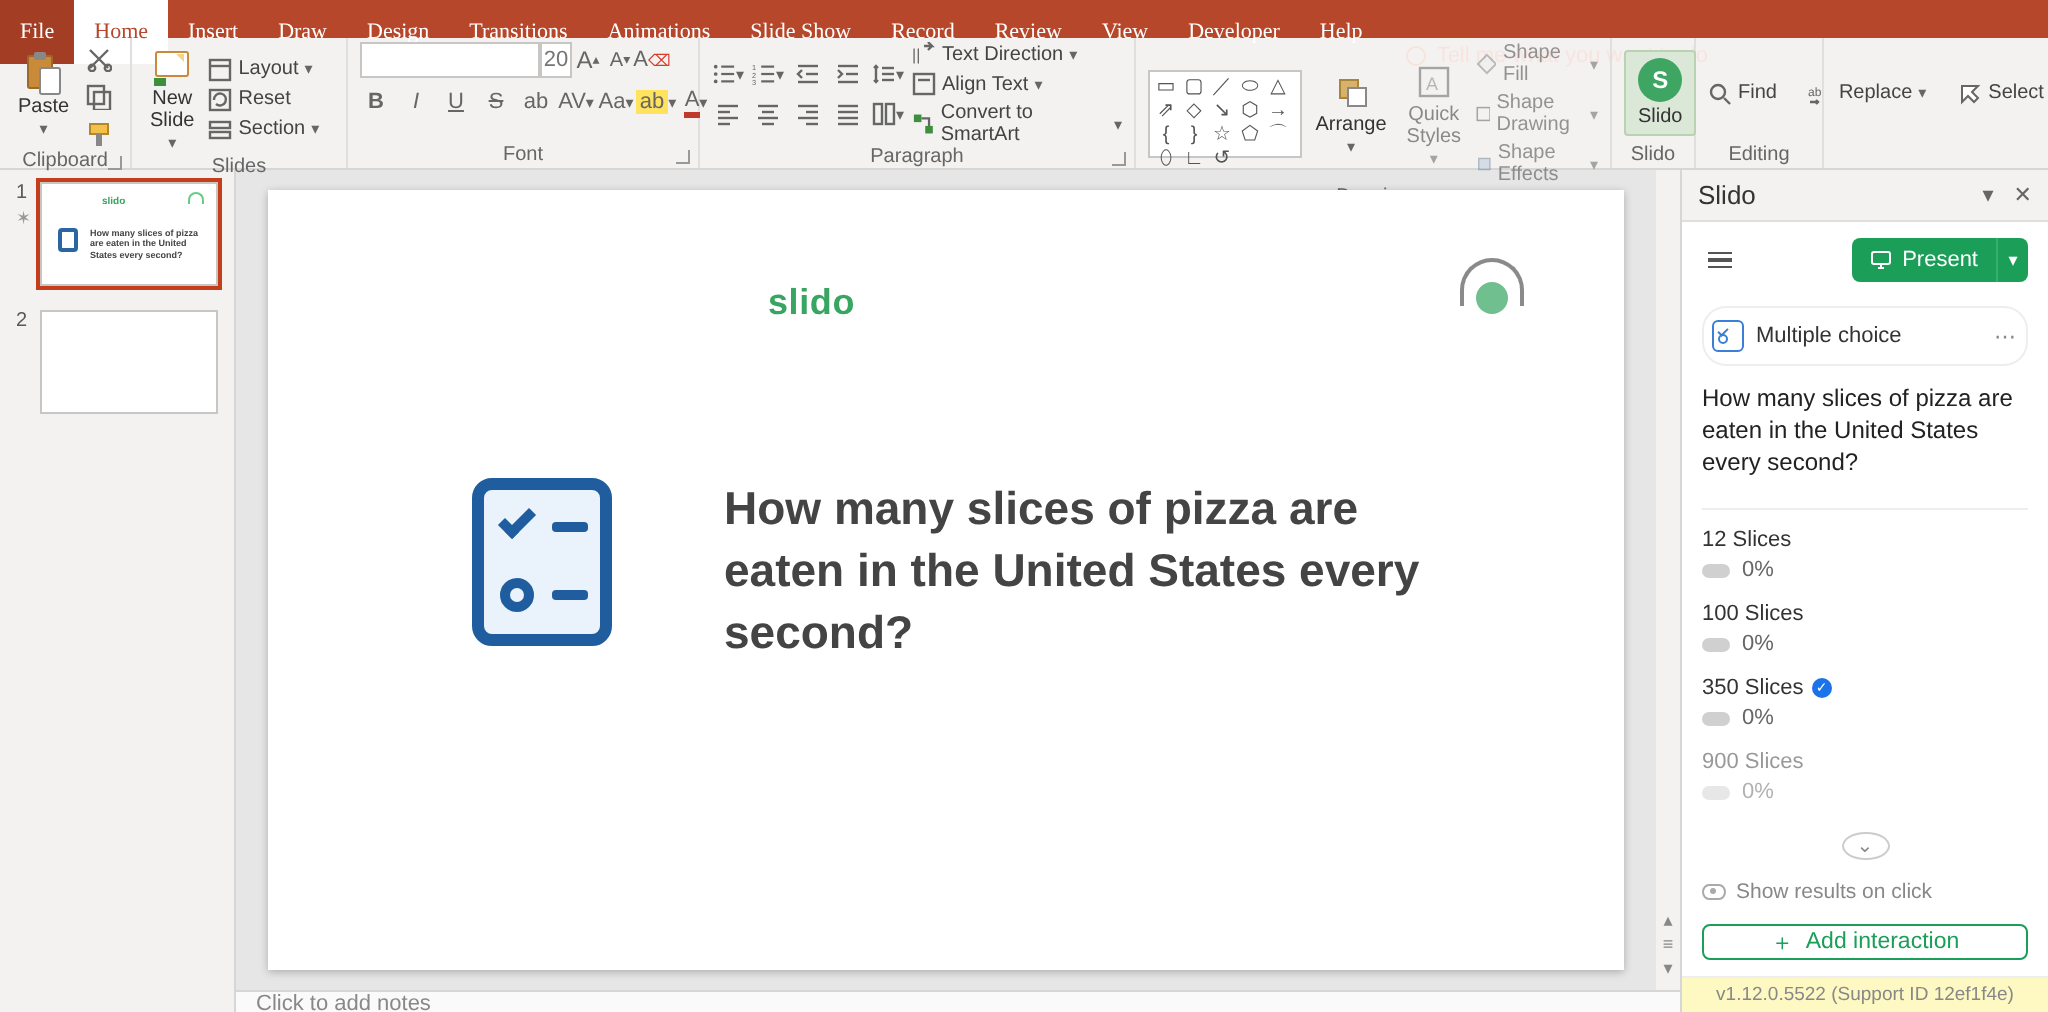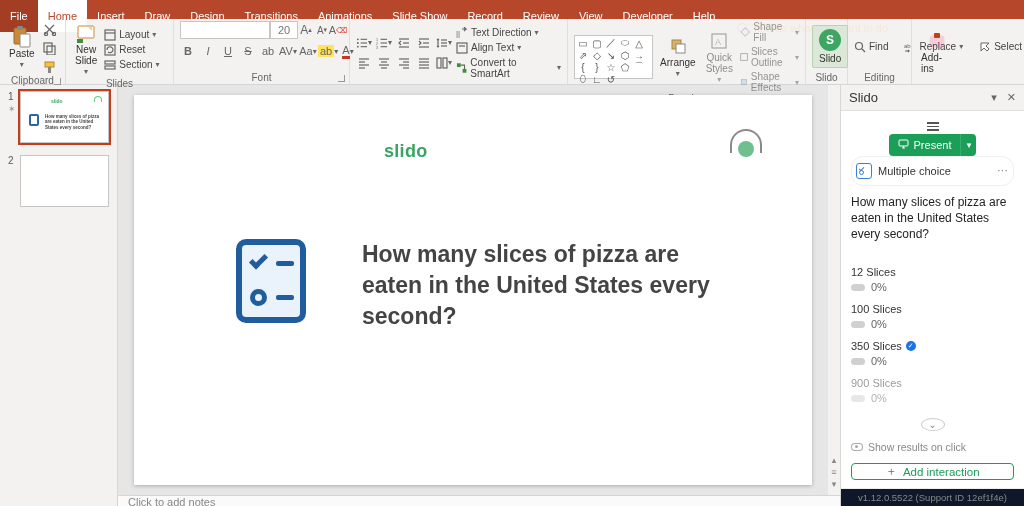--- a/index.html
+++ b/index.html
@@ -1,41 +1,41 @@
 <!DOCTYPE html>
 <html><head>
 <meta charset="utf-8">
 <style>
   * { box-sizing: border-box; margin: 0; padding: 0; font-family: "Segoe UI", Arial, sans-serif; }
   body { width: 1024px; height: 506px; background: #fff; overflow: hidden; font-size: 12px; }
 
   
   .tabbar { background: #b7472a; height: 19px; display: flex; align-items: stretch; color: #fff; font-size: 11px; }
-  .tabbar .tab { padding: 16px 10px; display: flex; align-items: center; cursor: pointer; }
+  .tabbar .tab { padding: 16px 10px; display: flex; align-items: center; cursor: pointer; font-family: Liberation Serif, serif; }
   .tabbar .tab.file { background: #a33e24; }
   .tabbar .tab.active { background: #fff; color: #b7472a; }
   .tabbar .tell { display: flex; align-items: center; gap: 5px; padding-left: 12px; color: #f8e4df; font-size: 11px; margin-top: 28px; }
   .tellbulb { width:10px; height:10px; border:1px solid #f8e4df; border-radius:50%; position:relative; }
 
   
   .ribbon { background: #f3f2f1; height: 66px; display: flex; border-bottom: 1px solid #d6d6d6; }
   .rgroup { border-right: 1px solid #e1dfdd; display: flex; flex-direction: column; justify-content: space-between; padding: 2px 6px 0 6px; }
   .rgroup .gbody { flex: 1; display: flex; align-items: center; gap: 4px; }
   .rgroup .glabel { text-align: center; font-size: 10px; color: #666; padding-bottom: 1px; position:relative; }
   .glabel .dlg { position:absolute; right:-2px; bottom:2px; width:7px; height:7px; border:1px solid #999; border-top:none; border-left:none; }
   .bigbtn { display: flex; flex-direction: column; align-items: center; gap: 1px; font-size: 10px; color:#333; padding:2px 3px; }
   .bigbtn .ico { width:20px; height:20px; display:flex; align-items:center; justify-content:center; }
   .smallrow { display:flex; align-items:center; gap:3px; font-size:10px; color:#444; }
   .smallrow .ic { width:12px; height:12px; }
   .dd { font-size:8px; color:#666; }
 
   .fontcombo { display:flex; align-items:center; }
   .fontcombo input { height:18px; font-size:11px; border:1px solid #c8c6c4; background:#fff; color:#888; }
   .fontname { width:90px; padding:0 3px; }
-  .fontsize { width:28px; text-align:center; }
+  .fontsize { width:16px; text-align:center; }
   .iconbtn { width:16px; height:16px; display:flex; align-items:center; justify-content:center; color:#666; font-size:11px; }
 
   
   .shapegallery { width:110px; height:44px; border:1px solid #c8c6c4; background:#fff; display:flex; flex-wrap:wrap; align-content:flex-start; gap:2px; padding:2px; }
   .shapegallery span { width:12px; height:10px; font-size:10px; color:#555; display:flex; align-items:center; justify-content:center; }
 
   
   .slido-rb { display:flex; flex-direction:column; align-items:center; gap:2px; padding:3px 6px; background:#dbe8d8; border:1px solid #b8d2b2; border-radius:2px; }
   .slido-circ { width:22px; height:22px; background:#3ea562; border-radius:50%; color:#fff; font-weight:bold; display:flex; align-items:center; justify-content:center; font-size:12px; }
 
@@ -72,21 +72,21 @@
 
   .editgutter { width:12px; background:#f3f2f1; display:flex; flex-direction:column; align-items:center; justify-content:flex-end; gap:2px; padding-bottom:6px; font-size:9px; color:#888;}
   .notes { height:20px; background:#fafafa; border-top:1px solid #d6d6d6; color:#888; font-size:11px; display:flex; align-items:center; padding-left:10px;}
 
   
   .panel { width:198px; border-left:1px solid #d6d6d6; display:flex; flex-direction:column; background:#fff; }
   .phead { height:26px; background:#f3f2f1; display:flex; align-items:center; justify-content:space-between; padding:0 8px; border-bottom:1px solid #e1dfdd;}
   .phead .title { font-size:13px; color:#333; }
   .phead .winbtns { display:flex; gap:10px; color:#666; font-size:11px;}
   .pcontent { flex:1; padding:8px 10px; display:flex; flex-direction:column; overflow:hidden; position:relative;}
-  .prow1 { display:flex; align-items:center; justify-content:space-between; flex-direction:column;}
+  .prow1 { display:flex; align-items:center; justify-content:space-between; margin-bottom:12px;}
   .burger { display:flex; flex-direction:column; gap:2px; padding:3px;}
   .burger span{ width:12px; height:1.5px; background:#555;}
   .presentbtn { display:flex; align-items:stretch; }
   .presentbtn .main { background:#1a9e58; color:#fff; font-size:11px; padding:5px 9px; border-radius:4px 0 0 4px; display:flex; align-items:center; gap:5px; height:auto;}
   .presentbtn .drop { background:#1a9e58; color:#fff; width:16px; display:flex; align-items:center; justify-content:center; border-left:1px solid #35ae6f; border-radius:0 4px 4px 0; font-size:9px;}
   .polltype { display:flex; align-items:center; gap:6px; padding:6px 4px; border:1px solid #eee; border-radius:12px; margin-bottom:8px; font-size:11px; color:#333;justify-content:flex-end;}
   .polltype .ico { width:16px; height:16px; border:1.5px solid #3a7fd5; border-radius:3px; position:relative;}
   .polltype .ico::before{content:""; position:absolute; top:3px; left:2px; width:4px; height:2px; border-left:1.5px solid #3a7fd5; border-bottom:1.5px solid #3a7fd5; transform:rotate(-45deg);}
   .polltype .ico::after{content:""; position:absolute; bottom:3px; left:2px; width:3px; height:3px; border:1.5px solid #3a7fd5; border-radius:50%;}
   .polltype .dots{ margin-left:auto; color:#888; letter-spacing:1px;}
@@ -96,21 +96,21 @@
   .opt .name { color:#333; display:flex; align-items:center; gap:4px;}
   .opt .chkmark { width:10px; height:10px; background:#1a73e8; border-radius:50%; color:#fff; font-size:7px; display:flex; align-items:center; justify-content:center;}
   .opt .bar { display:flex; align-items:center; gap:6px; margin-top:3px;}
   .opt .knob { width:14px; height:7px; background:#d0d0d0; border-radius:4px;}
   .opt .pct { color:#666; }
   .scrolld { width:24px; height:24px; border:1px solid #ccc; border-radius:50%; display:flex; align-items:center; justify-content:center; color:#888; font-size:10px; align-self:center; margin:4px 0 10px 0;}
   .showres { display:flex; align-items:center; gap:5px; color:#888; font-size:10.5px; margin-bottom:10px;}
   .showres .eye { width:12px; height:8px; border:1px solid #aaa; border-radius:60%/100%; position:relative;}
   .showres .eye::after{content:"";position:absolute;top:1px;left:3px;width:3px;height:3px;background:#aaa;border-radius:50%;}
   .addint { border:1px solid #1a9e58; color:#1a9e58; background:#fff; border-radius:4px; height:30px; display:flex; align-items:center; justify-content:center; gap:6px; font-size:11.5px;}
-  .pfoot { border-top:1px solid #eee; padding:3px 6px; font-size:9.5px; color:#888; text-align:center; background:#0f172a;}
+  .pfoot { border-top:1px solid #eee; padding:3px 6px; font-size:9.5px; color:#888; text-align:center; background:#fef9c3;}
 
   
   .lic { stroke:#666; fill:none; stroke-width:1.2; }
 </style>
 </head>
 <body>
 
 <div class="tabbar">
   <div class="tab file">File</div>
   <div class="tab active">Home</div>
@@ -361,20 +361,21 @@
             <svg class="ic" viewBox="0 0 12 12">
               <rect x="1" y="1" width="4" height="4" fill="#3c8f3c"></rect>
               <rect x="7" y="7" width="4" height="4" fill="#3c8f3c"></rect>
               <path d="M5 3 L9 3 L9 7" class="lic"></path>
             </svg>
             <span>Convert to SmartArt</span>
             <span class="dd">▾</span>
           </div>
       </div>
     </div>
+    <div class="glabel"><span>Paragraph</span><span class="dlg"></span></div>
   </div>
 
   <div class="rgroup" style="width:238px">
     <div class="gbody">
       <div class="shapegallery">
         <span>▭</span>
           <span>▢</span>
           <span>／</span>
           <span>⬭</span>
           <span>△</span>
@@ -418,21 +419,21 @@
             <svg class="ic" viewBox="0 0 12 12">
               <path d="M6 1 L11 6 L6 11 L1 6 Z" fill="#eee" stroke="#888"></path>
             </svg>
             <span>Shape Fill</span>
             <span class="dd">▾</span>
           </div>
         <div class="smallrow">
             <svg class="ic" viewBox="0 0 12 12">
               <rect x="1" y="1" width="10" height="10" class="lic"></rect>
             </svg>
-            <span>Slices Outline</span>
+            <span>Shape Drawing</span>
             <span class="dd">▾</span>
           </div>
         <div class="smallrow">
             <svg class="ic" viewBox="0 0 12 12">
               <rect x="2" y="2" width="8" height="8" fill="#bcd" stroke="#789"></rect>
             </svg>
             <span>Shape Effects</span>
             <span class="dd">▾</span>
           </div>
       </div>
@@ -474,31 +475,20 @@
             </svg>
             <span>Select</span>
             <span class="dd">▾</span>
           </div>
       </div>
     </div>
     <div class="glabel"><span>Editing</span></div>
   </div>
 
   <div class="rgroup" style="width:50px;border-right:none">
-    <div class="gbody">
-      <div class="bigbtn">
-        <div class="ico">
-            <svg width="18" height="18" viewBox="0 0 18 18">
-              <rect x="2" y="4" width="14" height="11" rx="2" fill="#f06" opacity=".15" stroke="#c43e1c"></rect>
-              <rect x="6" y="1" width="6" height="5" rx="1" fill="#c43e1c"></rect>
-            </svg>
-          </div>
-        <span>Add-ins</span>
-      </div>
-    </div>
     <div class="glabel"><span></span></div>
   </div>
 
 </div>
 
 <div class="main">
 
   <div class="thumbs">
     <div class="thumbwrap">
       <div>

